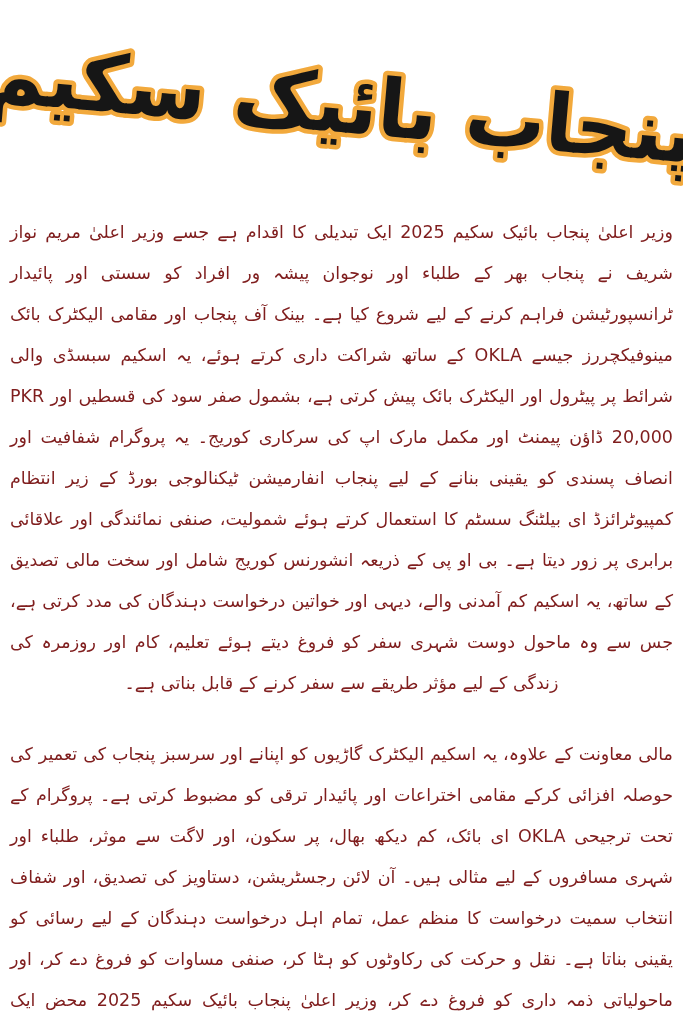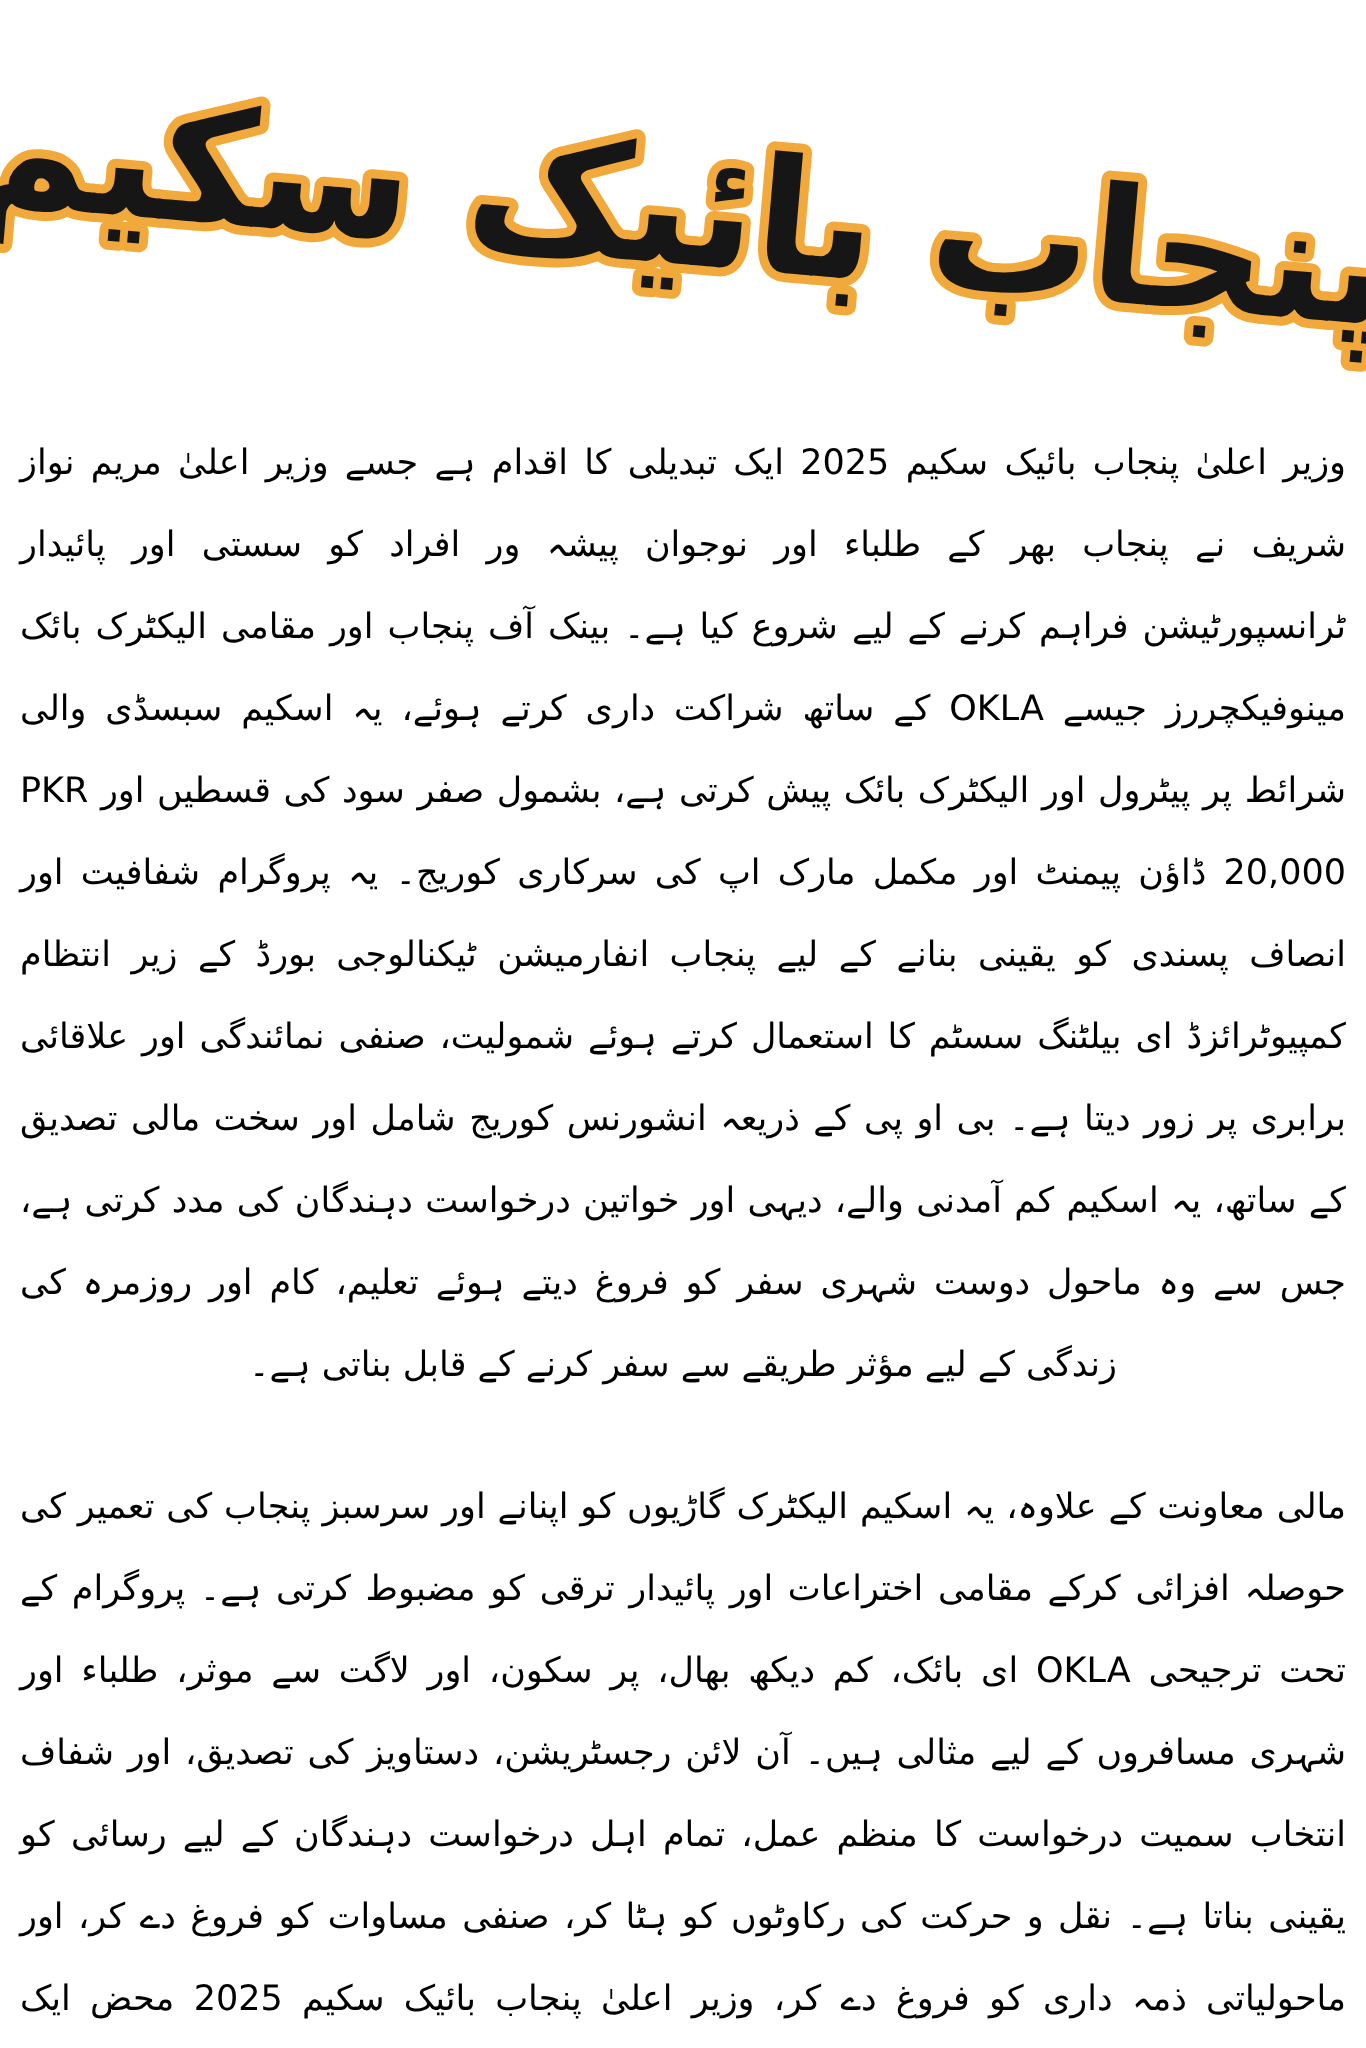--- a/index.html
+++ b/index.html
@@ -43,21 +43,21 @@
     padding: 4px 10px 0 10px;
   }
   .para {
     margin: 0;
     direction: rtl;
     unicode-bidi: plaintext;
     text-align: justify;
     text-align-last: center;
     font-size: 17.5px;
     line-height: 41px;
-    color: #000000;
+    color: #7f1d1d;
     font-family: "DejaVu Sans", sans-serif;
   }
   .para + .para {
     margin-top: 30px;
   }
 </style>
 </head>
 <body>
 
 <div class="page">

